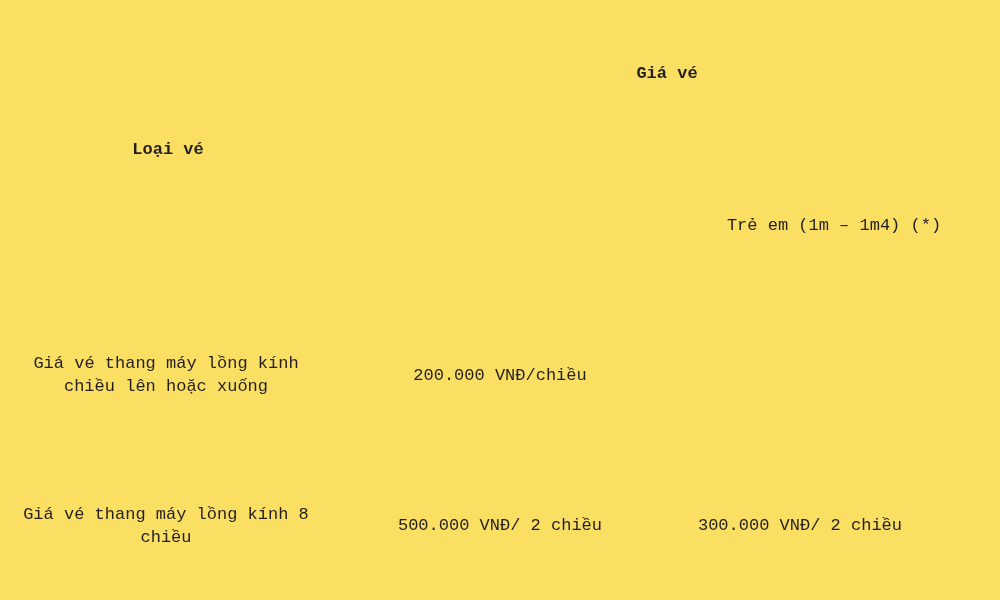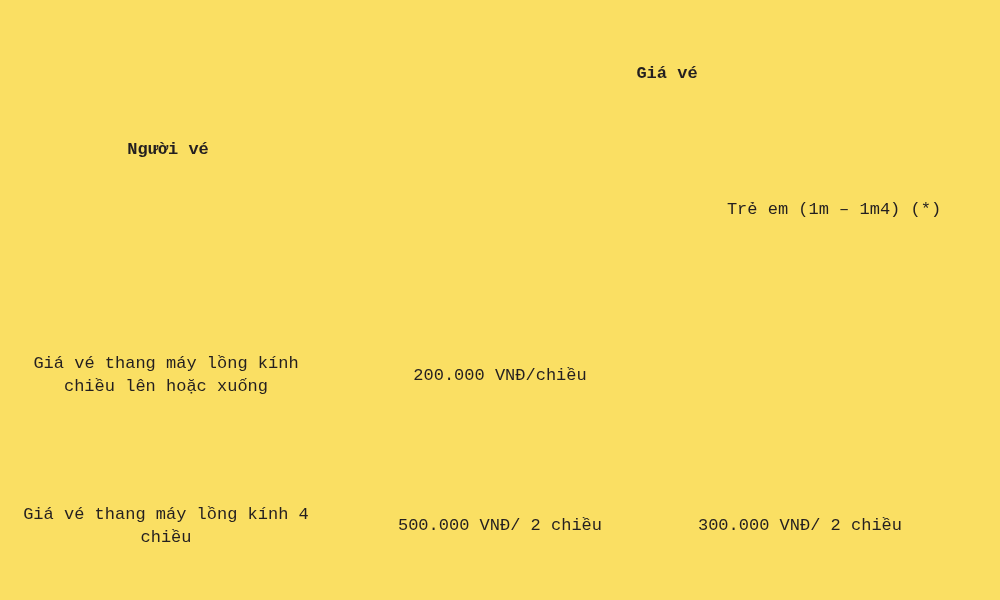--- a/index.html
+++ b/index.html
@@ -49,21 +49,21 @@
   .hdr-adult {
     left: 333px;
     top: 206px;
     width: 334px;
     height: 36px;
     font-size: 17px;
     font-weight: normal;
   }
   .hdr-child {
     left: 667px;
-    top: 192px;
+    top: 208px;
     width: 334px;
     height: 36px;
     font-size: 17px;
     font-weight: normal;
   }
   .r1-label {
     left: 0px;
     top: 340px;
     width: 332px;
     height: 72px;
@@ -108,29 +108,29 @@
     font-size: 17px;
   }
 </style>
 </head>
 <body>
 
 <div class="sheet">
 
   <div class="cell hdr-group">Giá vé</div>
 
-  <div class="cell hdr-rowlabel">Người vé</div>
+  <div class="cell hdr-rowlabel">Loại vé</div>
 
 
   <div class="cell hdr-child">Trẻ em (1m – 1m4) (*)</div>
 
   <div class="cell r1-label">Giá vé thang máy lồng kính chiều lên hoặc xuống</div>
 
   <div class="cell r1-adult">200.000 VNĐ/chiều</div>
 
 
-  <div class="cell r2-label">Giá vé thang máy lồng kính 4 chiều</div>
+  <div class="cell r2-label">Giá vé thang máy lồng kính 8 chiều</div>
 
   <div class="cell r2-adult">500.000 VNĐ/ 2 chiều</div>
 
   <div class="cell r2-child">300.000 VNĐ/ 2 chiều</div>
 
 </div>
 
 </body></html>

